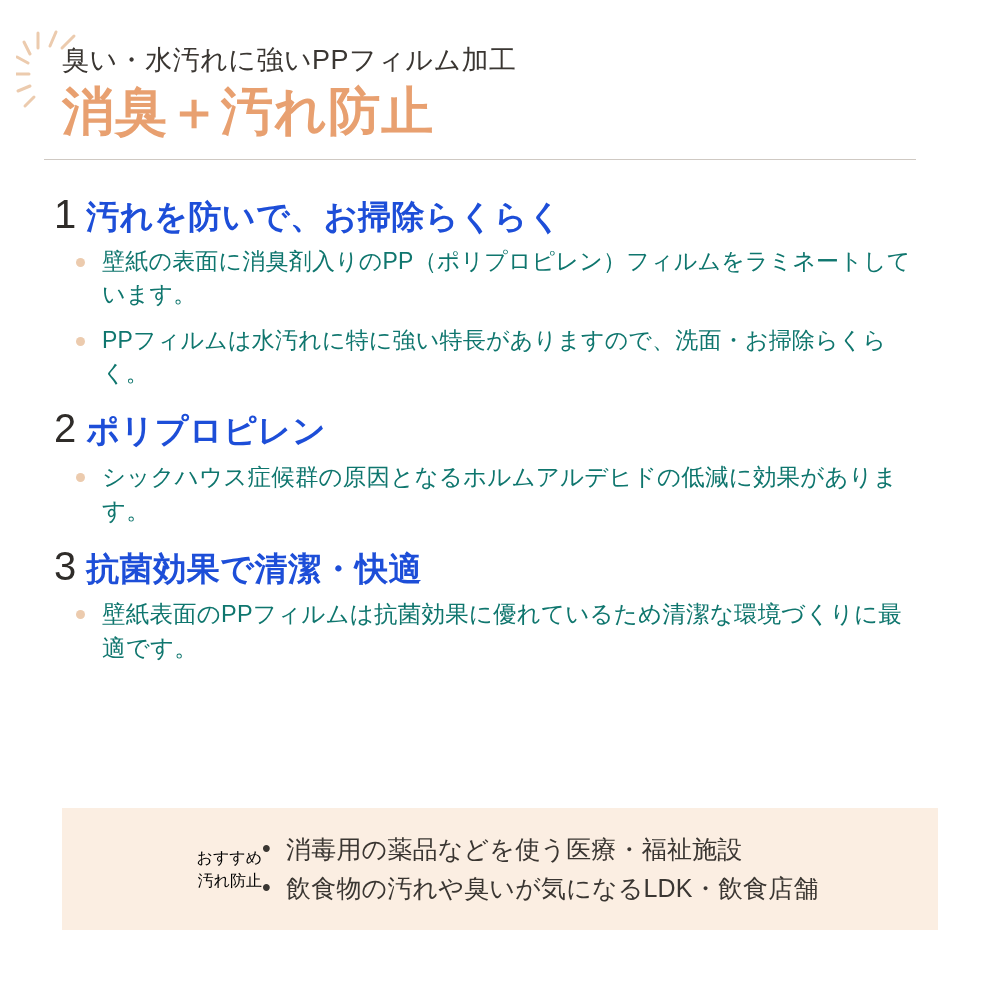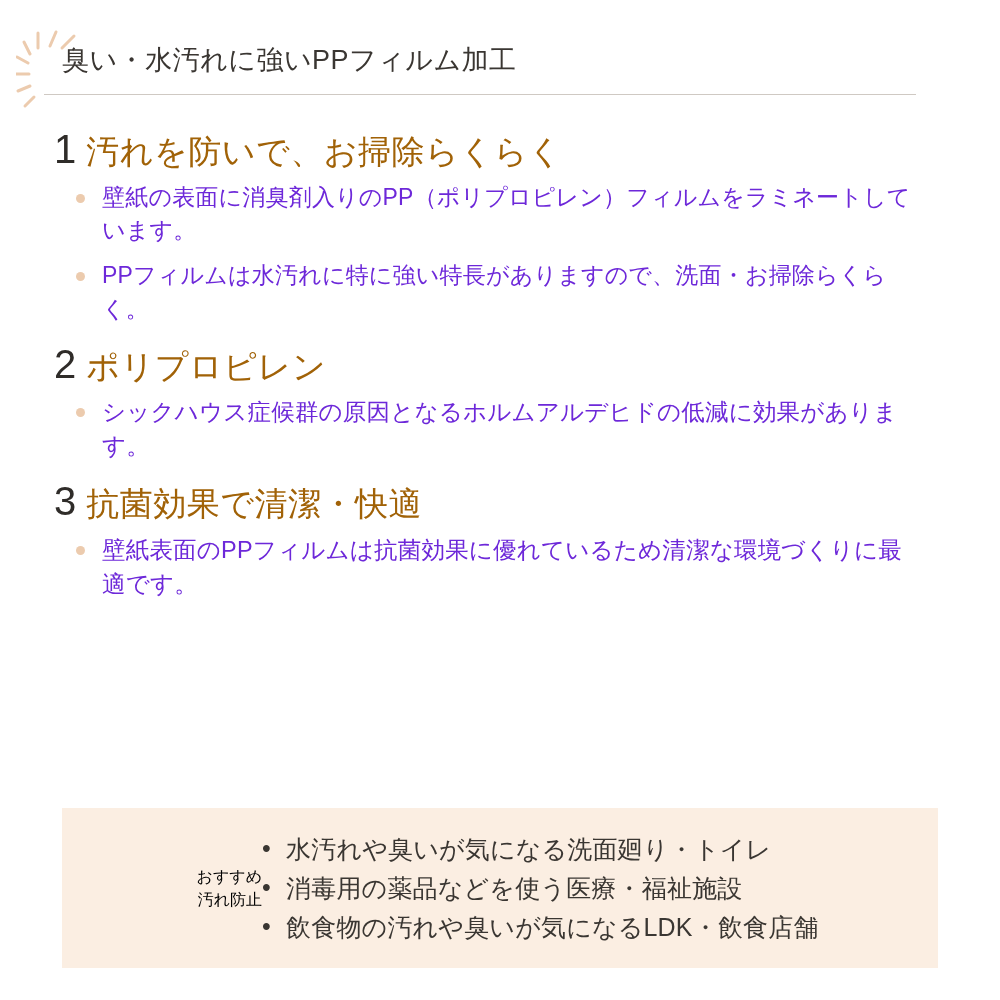--- a/index.html
+++ b/index.html
@@ -68,37 +68,37 @@
     margin: 18px 0 10px 10px;
   }
   .sec-num {
     font-size: 40px;
     font-weight: 400;
     color: #2f2c29;
     line-height: 1;
   }
   .sec-title {
     font-size: 33px;
-    font-weight: 400;
-    color: #a16207;
+    font-weight: 700;
+    color: #1d4ed8;
     letter-spacing: 0.5px;
     line-height: 1.1;
   }
   .bullets {
     list-style: none;
     margin: 0;
     padding: 0 0 0 28px;
   }
   .bullets li {
     position: relative;
     padding-left: 30px;
     margin-bottom: 12px;
     font-size: 23px;
     line-height: 1.45;
-    color: #6d28d9;
+    color: #0f766e;
     letter-spacing: 0.2px;
   }
   .bullets li::before {
     content: "";
     position: absolute;
     left: 4px;
     top: 13px;
     width: 9px;
     height: 9px;
     border-radius: 50%;
@@ -165,20 +165,21 @@
         <line x1="40" y1="2" x2="34" y2="16"></line>
         <line x1="22" y1="3" x2="22" y2="18"></line>
         <line x1="8" y1="12" x2="14" y2="24"></line>
         <line x1="1" y1="27" x2="12" y2="33"></line>
         <line x1="0" y1="44" x2="13" y2="44"></line>
         <line x1="2" y1="61" x2="14" y2="56"></line>
         <line x1="9" y1="76" x2="18" y2="67"></line>
       </g>
     </svg>
     <div class="eyebrow">臭い・水汚れに強いPPフィルム加工</div>
+    <div class="headline">消臭＋汚れ防止</div>
   </div>
 
   <div class="rule"></div>
 
   <div class="content">
 
     <div class="section sec1">
       <div class="sec-head">
         <span class="sec-num">1</span>
         <span class="sec-title">汚れを防いで、お掃除らくらく</span>
@@ -210,19 +211,18 @@
     </div>
 
   </div>
 
   <div class="recommend">
     <div class="rec-label">
       <div>おすすめ</div>
       <div>汚れ防止</div>
     </div>
     <ul class="rec-list">
-      <li>水汚れや臭いが気になる洗面廻り・トイレ</li>
       <li>消毒用の薬品などを使う医療・福祉施設</li>
       <li>飲食物の汚れや臭いが気になるLDK・飲食店舗</li>
     </ul>
   </div>
 
 </div>
 
 </body></html>

